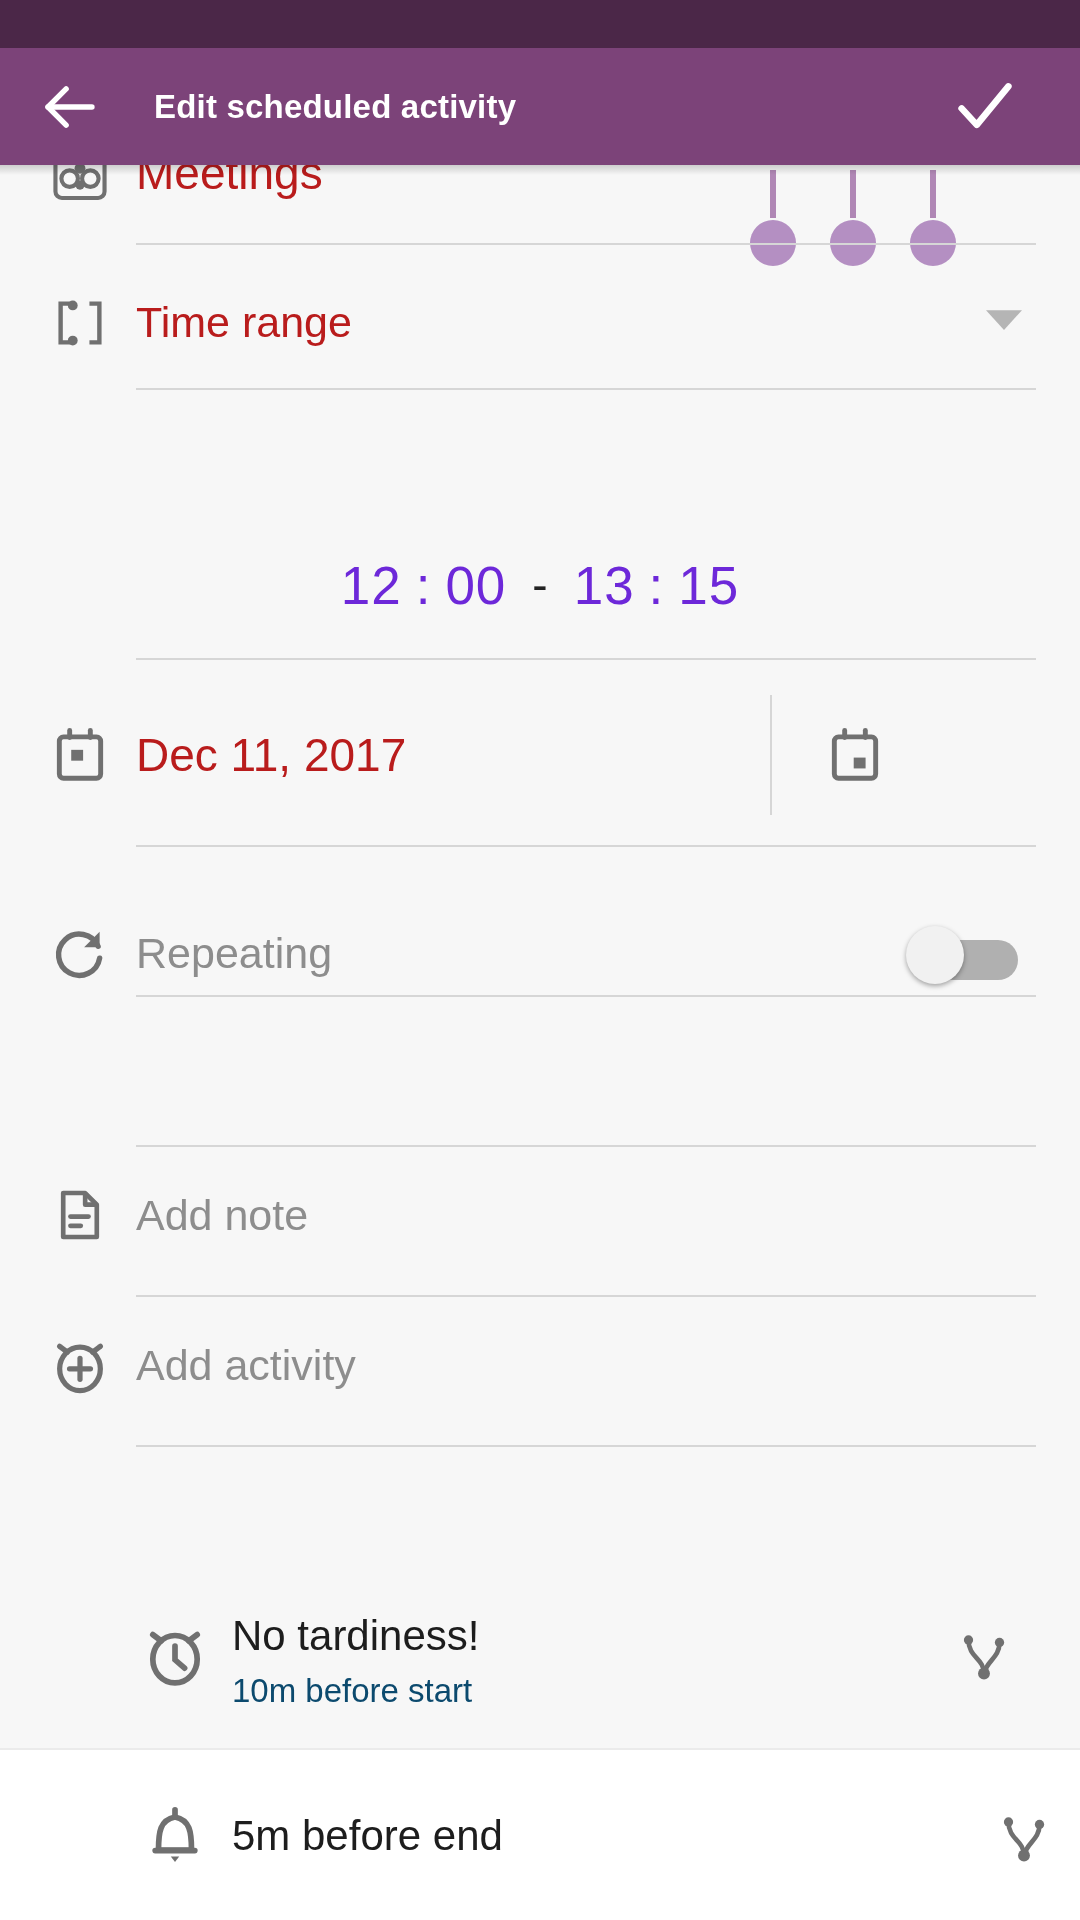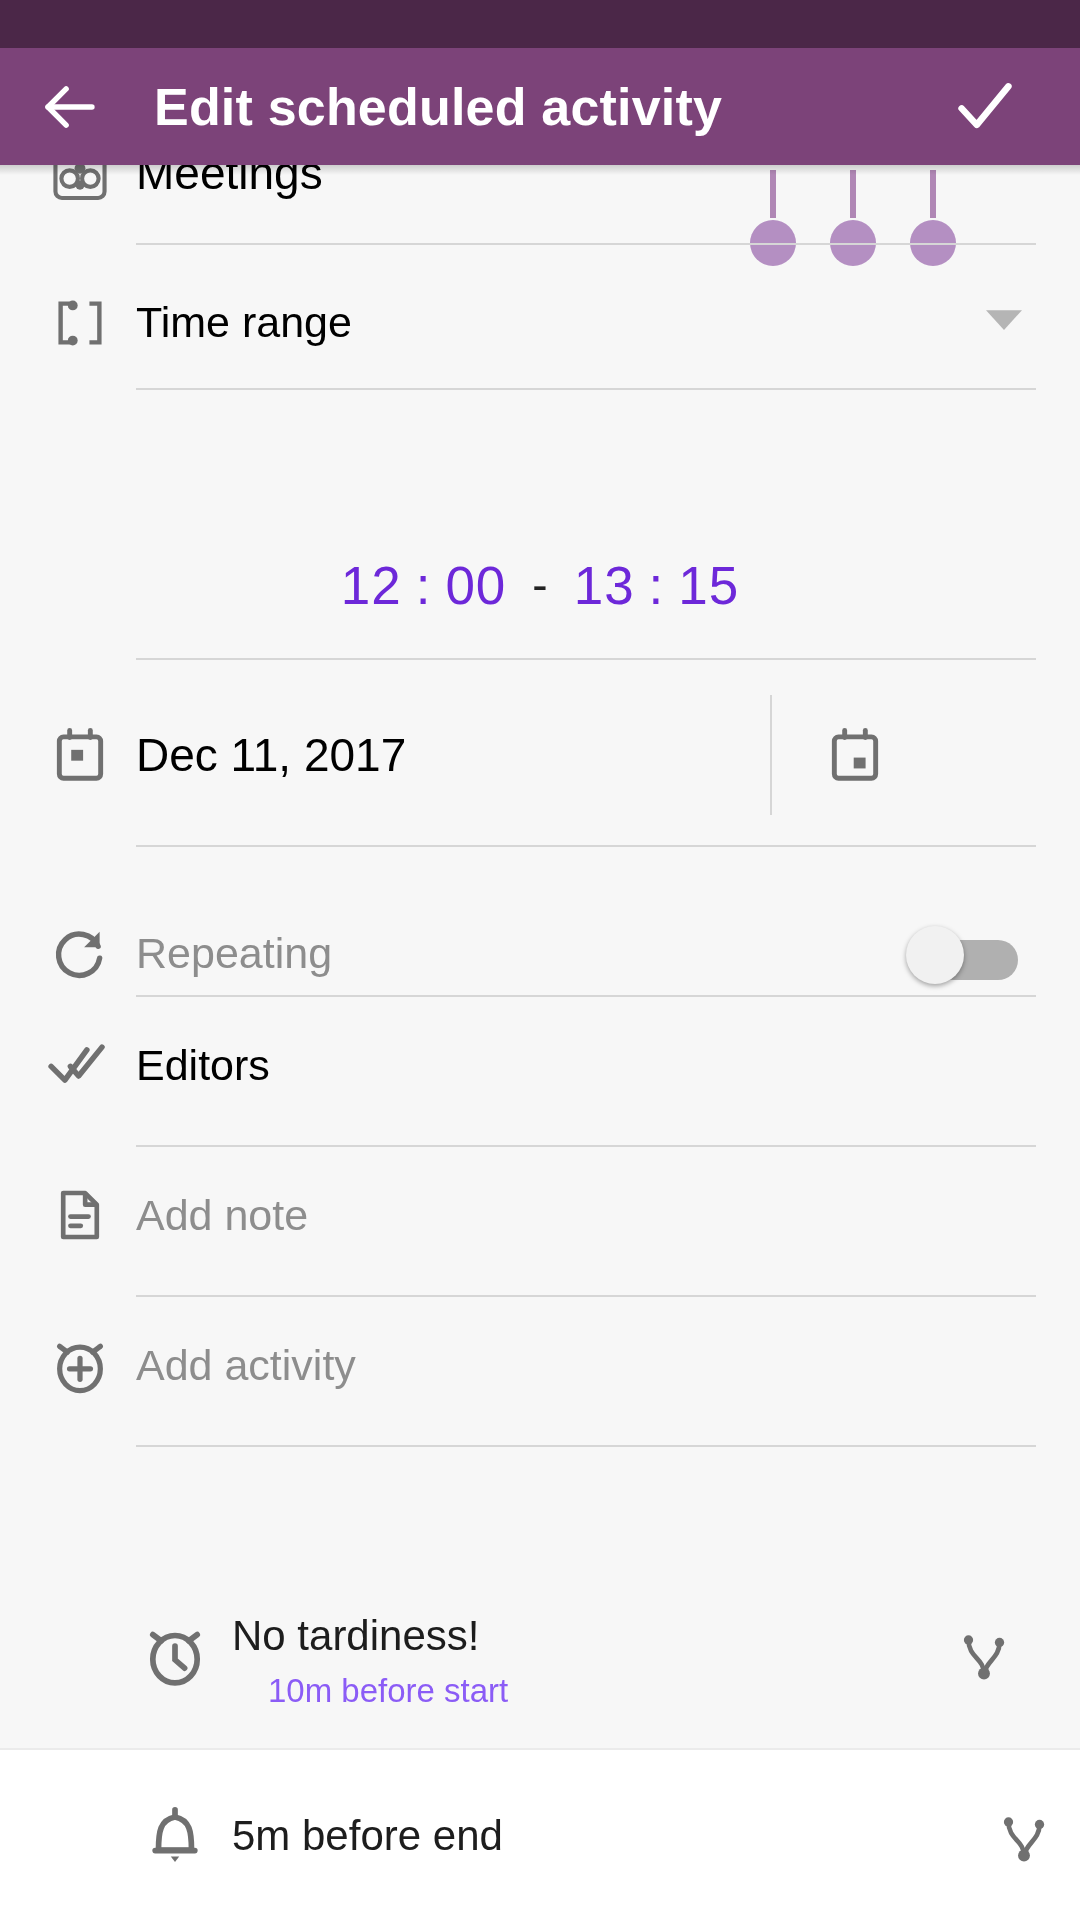--- a/index.html
+++ b/index.html
@@ -45,21 +45,21 @@
   .app-bar-back {
     width: 112px;
     height: 117px;
     display: flex;
     align-items: center;
     justify-content: center;
     margin-left: 14px;
   }
   .app-bar-title {
     color: #ffffff;
-    font-size: 52px;
+    font-size: 33px;
     font-weight: bold;
     letter-spacing: 0.2px;
     margin-left: 28px;
     white-space: nowrap;
   }
   .app-bar-done {
     position: absolute;
     right: 40px;
     top: 0;
     height: 117px;
@@ -99,21 +99,21 @@
     width: 80px;
     height: 80px;
     display: flex;
     align-items: center;
     justify-content: center;
   }
   .row-label {
     position: absolute;
     left: 136px;
     font-size: 43px;
-    color: #000000;
+    color: #b91c1c;
     white-space: nowrap;
   }
   .row-label.muted { color: #8d8d8d; }
 
   .divider {
     position: absolute;
     left: 136px;
     width: 900px;
     height: 2px;
     background: #d6d6d6;
@@ -234,23 +234,22 @@
     position: absolute;
     left: 232px;
     font-size: 42px;
     color: #1d1d1d;
     white-space: nowrap;
   }
   .reminder-sub {
     position: absolute;
     left: 232px;
     font-size: 33px;
-    color: #8b5cf6;
+    color: #0c4a6e;
     white-space: nowrap;
-    margin-left: 36px;
   }
   .reminder-action {
     position: absolute;
     right: 56px;
     top: 36px;
     width: 80px;
     height: 80px;
     display: flex;
     align-items: center;
     justify-content: center;
@@ -359,29 +358,20 @@
       </span>
       <span class="row-label muted">Repeating</span>
       <span class="toggle" style="top:30px;">
         <span class="toggle-track"></span>
         <span class="toggle-thumb"></span>
       </span>
     </div>
 
     <div class="divider" style="top:995px;"></div>
 
-    <div class="row" style="top:1010px;height:110px;">
-      <span class="row-icon" style="top:15px;">
-        <svg width="66" height="66" viewBox="0 0 24 24" fill="none" stroke="#707070" stroke-width="2" stroke-linecap="round" stroke-linejoin="round">
-          <polyline points="1.5,12.5 6.5,17.5 14.5,6.5"></polyline>
-          <polyline points="8.5,12.5 11.5,16 20,5.5"></polyline>
-        </svg>
-      </span>
-      <span class="row-label">Editors</span>
-    </div>
 
     <div class="divider" style="top:1145px;"></div>
 
     <div class="row" style="top:1160px;height:110px;">
       <span class="row-icon" style="top:15px;">
         <svg width="62" height="62" viewBox="0 0 24 24" fill="none" stroke="#707070" stroke-width="1.8" stroke-linejoin="round">
           <path d="M5.5 3.5 H14 L18.5 8 V20.5 H5.5 Z"></path>
           <polyline points="14,3.5 14,8 18.5,8"></polyline>
           <line x1="8.3" y1="12.6" x2="15.3" y2="12.6" stroke-linecap="round"></line>
           <line x1="8.3" y1="16.2" x2="12.3" y2="16.2" stroke-linecap="round"></line>

